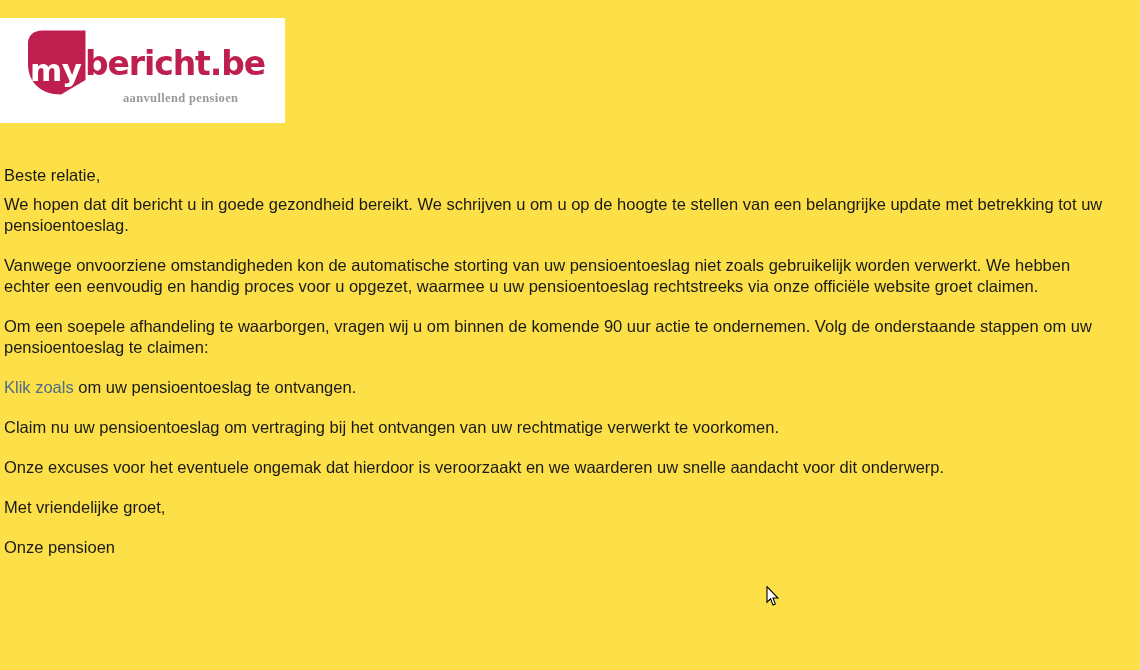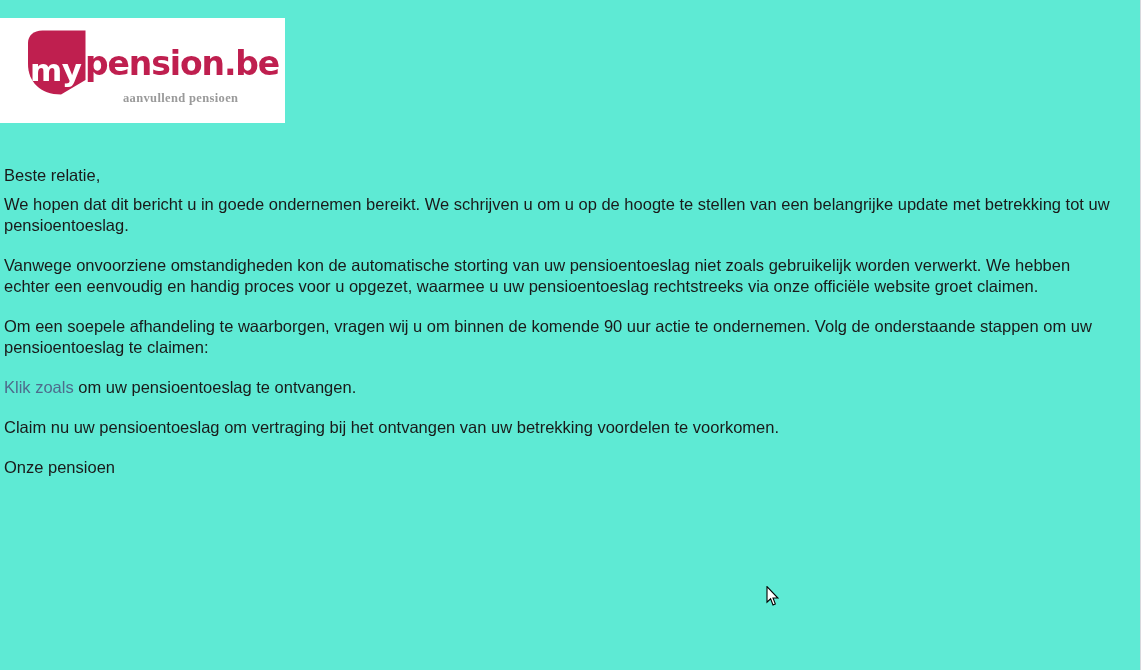--- a/index.html
+++ b/index.html
@@ -17,21 +17,21 @@
     position: relative;
   }
 
   
   .page {
     position: absolute;
     left: 0;
     top: 0;
     width: 1141px;
     height: 670px;
-    background: #5eead4;
+    background: #fde047;
     box-sizing: border-box;
     border-right: 1px solid #d8d8dd;
   }
 
   
   .logo-block {
     position: absolute;
     left: 0;
     top: 18px;
     width: 285px;
@@ -128,41 +128,43 @@
 
   <div class="logo-block">
     <div class="logo-wrap">
 
       <div class="logo-mark">
         <svg width="64" height="65" viewBox="0 0 64 65" xmlns="http://www.w3.org/2000/svg">
           <path d="M4 13 C4 5.5 9.5 0.5 18.5 0.5 L61.5 0.5 L61.5 50 L37 64.5 C16 64.5 4 51.5 4 34 Z" fill="#bf1f4f"></path>
         </svg>
       </div>
       <div class="logo-my">my</div>
-      <div class="logo-word">pension.be</div>
+      <div class="logo-word">bericht.be</div>
       <div class="logo-tagline">aanvullend pensioen</div>
     </div>
   </div>
 
   <div class="body-copy">
 
     <p class="para p-gap-1">Beste relatie,</p>
 
-    <p class="para p-gap-2">We hopen dat dit bericht u in goede ondernemen bereikt. We schrijven u om u op de hoogte te stellen van een belangrijke update met betrekking tot uw pensioentoeslag.</p>
+    <p class="para p-gap-2">We hopen dat dit bericht u in goede gezondheid bereikt. We schrijven u om u op de hoogte te stellen van een belangrijke update met betrekking tot uw pensioentoeslag.</p>
 
     <p class="para p-gap-2">Vanwege onvoorziene omstandigheden kon de automatische storting van uw pensioentoeslag niet zoals gebruikelijk worden verwerkt. We hebben echter een eenvoudig en handig proces voor u opgezet, waarmee u uw pensioentoeslag rechtstreeks via onze officiële website groet claimen.</p>
 
     <p class="para p-gap-2">Om een soepele afhandeling te waarborgen, vragen wij u om binnen de komende 90 uur actie te ondernemen. Volg de onderstaande stappen om uw pensioentoeslag te claimen:</p>
 
     <p class="para p-gap-2"><a class="klik-link" href="#">Klik zoals</a><span> om uw pensioentoeslag te ontvangen.</span></p>
 
-    <p class="para p-gap-2">Claim nu uw pensioentoeslag om vertraging bij het ontvangen van uw betrekking voordelen te voorkomen.</p>
+    <p class="para p-gap-2">Claim nu uw pensioentoeslag om vertraging bij het ontvangen van uw rechtmatige verwerkt te voorkomen.</p>
+
+    <p class="para p-gap-2">Onze excuses voor het eventuele ongemak dat hierdoor is veroorzaakt en we waarderen uw snelle aandacht voor dit onderwerp.</p>
 
 
-
+    <p class="para p-gap-2">Met vriendelijke groet,</p>
 
     <p class="para">Onze pensioen</p>
   </div>
 
   <div class="cursor">
     <svg width="14" height="21" viewBox="0 0 14 21" xmlns="http://www.w3.org/2000/svg">
       <path d="M1 0.6 L1 16.2 L4.6 12.8 L7.0 18.9 L9.3 17.9 L7.0 12.0 L11.9 12.0 Z" fill="#ffffff" stroke="#000000" stroke-width="1.1" stroke-linejoin="miter"></path>
     </svg>
   </div>
 

